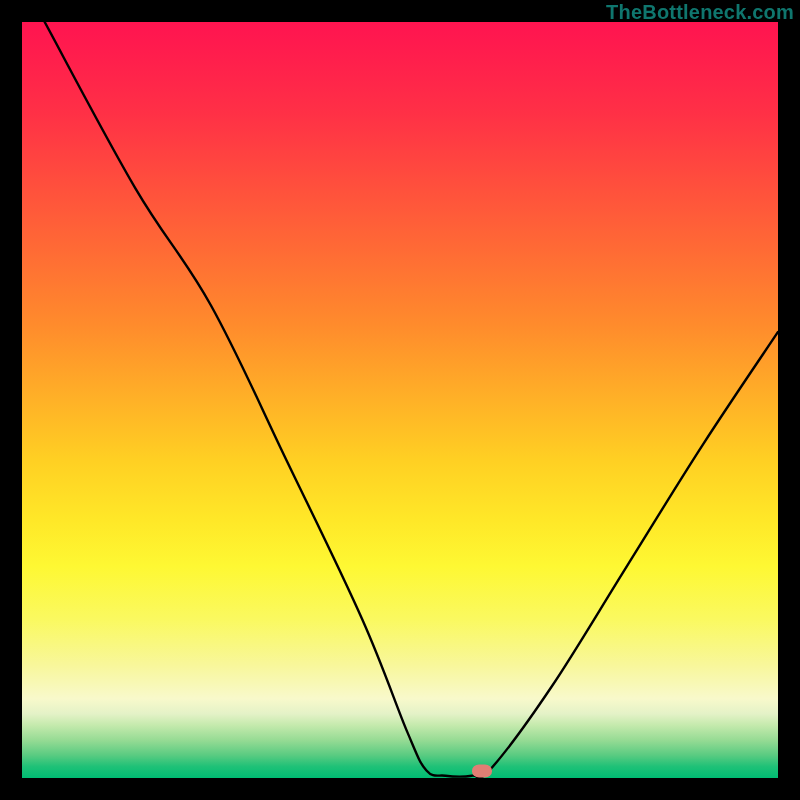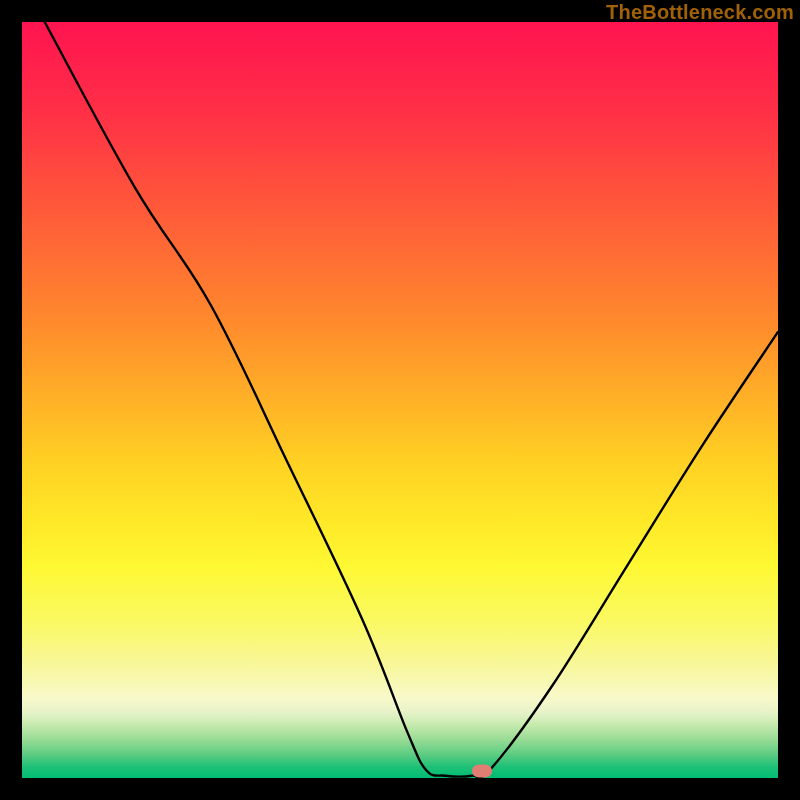--- a/index.html
+++ b/index.html
@@ -55,21 +55,21 @@
     width: 100%;
     height: 100%;
   }
   .watermark {
     position: absolute;
     top: 1px;
     right: 6px;
     font-family: Arial, Helvetica, sans-serif;
     font-size: 20px;
     font-weight: 600;
-    color: #a16207;
+    color: #0f766e;
     letter-spacing: 0.2px;
   }
   .marker {
     position: absolute;
     width: 20px;
     height: 13px;
     border-radius: 7px / 6px;
     background: #e17e74;
     transform: translate(-50%, -50%);
   }

